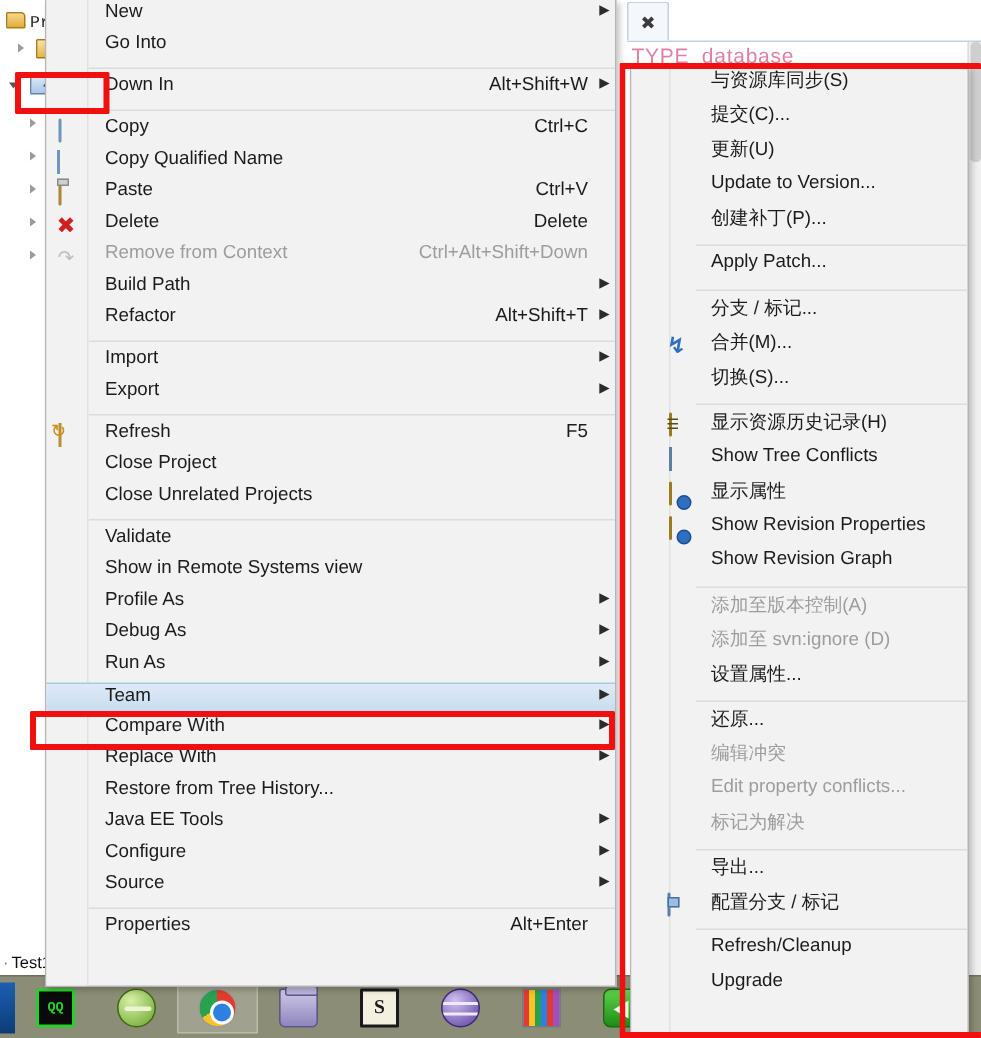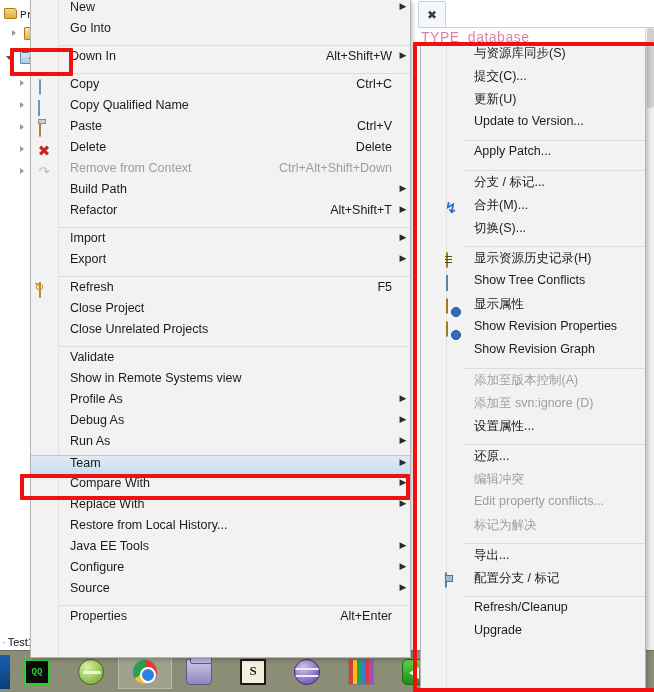--- a/index.html
+++ b/index.html
@@ -489,21 +489,21 @@
         <span class="label">Compare With</span>
         <span class="accel"></span>
         <span class="arrow">▶</span>
       </div>
       <div class="mi">
         <span class="label">Replace With</span>
         <span class="accel"></span>
         <span class="arrow">▶</span>
       </div>
       <div class="mi">
-        <span class="label">Restore from Local History...</span>
+        <span class="label">Restore from Tree History...</span>
         <span class="accel"></span>
         <span class="arrow"></span>
       </div>
       <div class="mi">
         <span class="label">Java EE Tools</span>
         <span class="accel"></span>
         <span class="arrow">▶</span>
       </div>
       <div class="mi">
         <span class="label">Configure</span>
@@ -531,20 +531,23 @@
         <span class="label">与资源库同步(S)</span>
       </div>
       <div class="mi">
         <span class="label">提交(C)...</span>
       </div>
       <div class="mi">
         <span class="label">更新(U)</span>
       </div>
       <div class="mi">
         <span class="label">Update to Version...</span>
+      </div>
+      <div class="mi">
+        <span class="label">创建补丁(P)...</span>
       </div>
       <div class="sep"></div>
       <div class="mi">
         <span class="label">Apply Patch...</span>
       </div>
       <div class="sep"></div>
       <div class="mi">
         <span class="label">分支 / 标记...</span>
       </div>
       <div class="mi">

